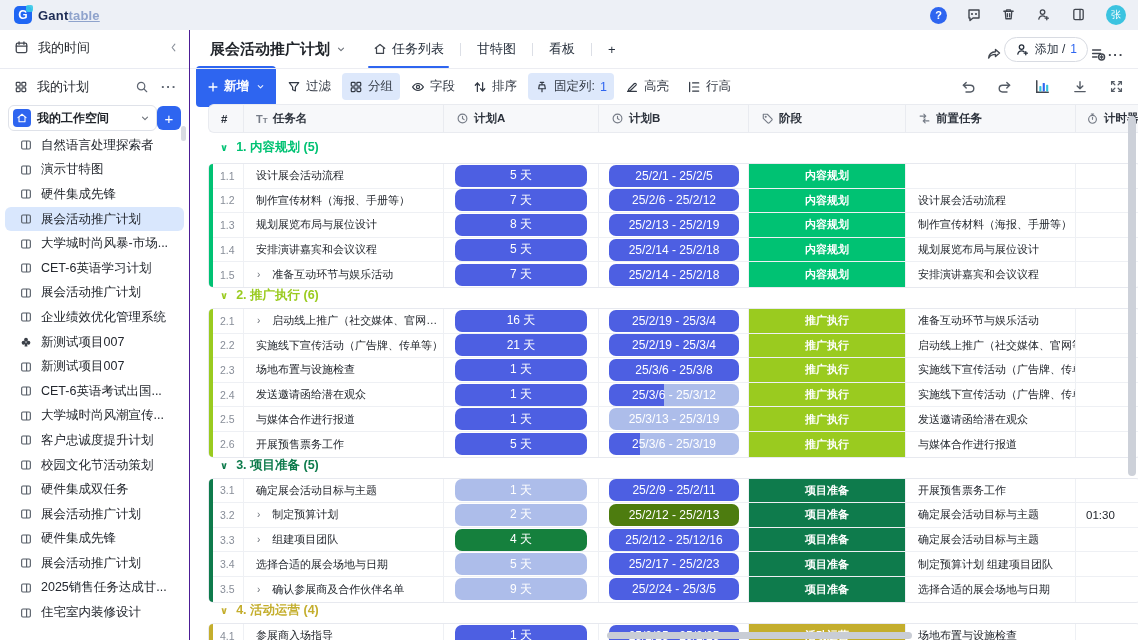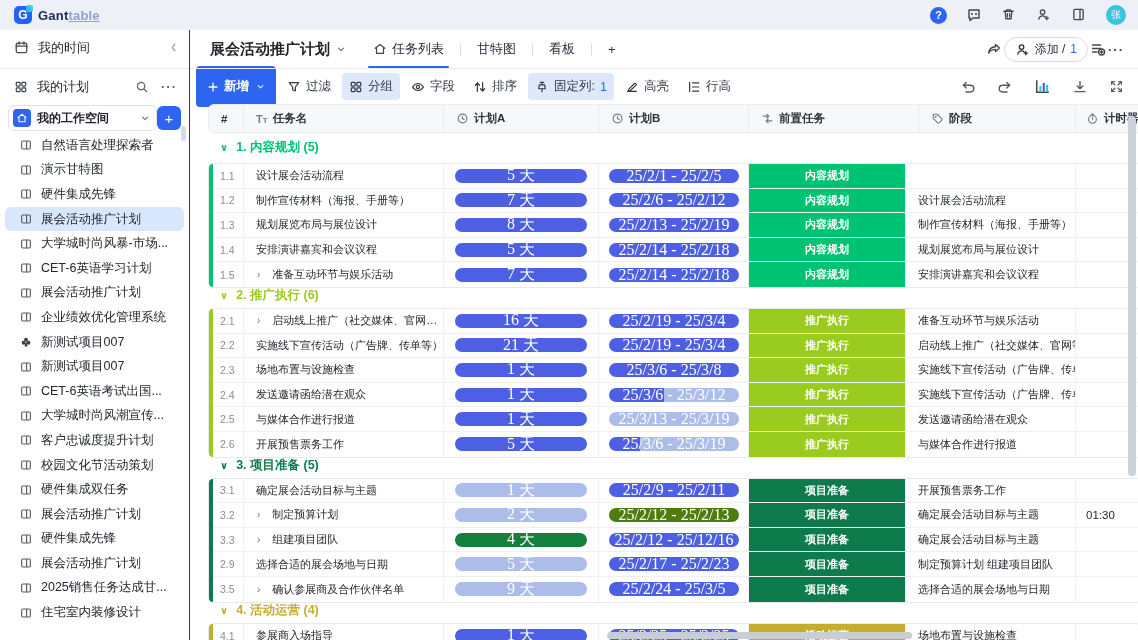--- a/index.html
+++ b/index.html
@@ -43,21 +43,21 @@
 
   
   .main { position:absolute; top:30px; left:190px; width:948px; height:610px; }
   .main-header { height:39px; border-bottom:1px solid #ecedf2; display:flex; align-items:center; padding:0 14px 0 20px; position:relative; }
   .doc-title { font-size:15px; font-weight:bold; display:flex; align-items:center; gap:6px; }
   .doc-title .chev { color:#6b7078; }
   .tabs { display:flex; align-items:center; margin-left:24px; height:100%; }
   .tab { display:flex; align-items:center; gap:5px; font-size:13px; color:#27303d; height:100%; position:relative; padding:0 3px; }
   .tab.active:after { content:""; position:absolute; left:-2px; right:-2px; bottom:0; height:2.5px; background:#2e65f0; border-radius:2px; }
   .tab-sep { width:1px; height:13px; background:#dcdfe6; margin:0 13px; }
-  .mh-right { margin-left:auto; display:flex; align-items:center; gap:2px; }
+  .mh-right { margin-left:auto; display:flex; align-items:flex-end; gap:2px; }
   .add-btn { height:25px; border:1px solid #d8dbe2; border-radius:13px; display:flex; align-items:center; gap:5px; padding:0 10px; font-size:12px; color:#27303d; }
   .add-btn .one { color:#2e65f0; }
   .mh-ic { color:#41464f; }
 
   
   .toolbar { height:35px; display:flex; align-items:center; padding:0 14px 0 6px; }
   .tb-btn { display:flex; align-items:center; gap:5px; font-size:12.5px; color:#333a45; padding:5px 7px; border-radius:4px; }
   .tb-btn + .tb-btn { margin-left:4px; }
   .tb-new { background:#2e65f0; color:#fff; padding:12px 11px; font-weight:bold; }
   .tb-new .nchev { margin-left:2px; opacity:.9; }
@@ -85,21 +85,21 @@
   .g-chev { font-size:10px; }
   .group-block { border:1px solid #e7e9ef; border-radius:6px; position:relative; background:#fff; }
   .g-stripe { position:absolute; left:0; top:0; bottom:0; width:4px; border-radius:6px 0 0 6px; }
   .trow { height:24.6px; display:flex; border-bottom:1px solid #eef0f4; }
   .trow:last-child { border-bottom:none; }
   .td { display:flex; align-items:center; border-right:1px solid #eef0f4; height:100%; overflow:hidden; }
   .td-num { justify-content:flex-start; padding-left:11px; font-size:10.5px; color:#878d98; }
   .td-name { padding-left:12px; font-size:11px; color:#23272e; white-space:nowrap; }
   .td-name .rarrow { font-size:10px; color:#6b7078; margin-right:12px; margin-left:1px; flex:none;}
   .td-name .nm { overflow:hidden; text-overflow:ellipsis; white-space:nowrap; }
-  .bar { height:14px; border-radius:7px; display:flex; align-items:center; justify-content:center; font-size:16px; color:#fff; flex:none;font-family:Liberation Serif, serif; }
+  .bar { height:22px; border-radius:7px; display:flex; align-items:center; justify-content:center; font-size:12px; color:#fff; flex:none; }
   .bar-a { width:132px; margin-left:11px; }
   .bar-b { width:130px; margin-left:10px; }
   .td-stage { padding:0; border-right:1px solid #eef0f4; }
   .badge { width:100%; height:100%; display:flex; align-items:center; justify-content:center; color:#fff; font-size:11px; font-weight:bold; }
   .td-pre { padding-left:12px; font-size:11px; color:#23272e; white-space:nowrap; }
   .td-timer { border-right:none; padding-left:10px; font-size:11.5px; color:#23272e; }
 
   .vscroll { position:absolute; left:938px; top:86px; width:8px; height:360px; border-radius:4px; background:#cdd1d9; }
   .hscroll { position:absolute; left:607px; top:632px; width:305px; height:7px; border-radius:4px; background:#c9cdd5; }
 </style>
@@ -581,37 +581,37 @@
         </div>
       <div class="th w-b">
           <span class="hic">
             <svg width="13" height="13" viewBox="0 0 16 16" fill="none" stroke="currentColor" stroke-width="1.4" stroke-linecap="round" stroke-linejoin="round">
               <circle cx="8" cy="8" r="5.4"></circle>
               <path d="M8 5.2V8l2 1.4"></path>
             </svg>
           </span>
           <span>计划B</span>
         </div>
+      <div class="th w-stage">
+          <span class="hic">
+            <svg width="13" height="13" viewBox="0 0 16 16" fill="none" stroke="currentColor" stroke-width="1.4" stroke-linecap="round" stroke-linejoin="round">
+              <path d="M2.8 2.8h5L13.4 8.4a1.2 1.2 0 010 1.7l-3.3 3.3a1.2 1.2 0 01-1.7 0L2.8 7.8z"></path>
+              <circle cx="5.8" cy="5.8" r="0.6" fill="currentColor"></circle>
+            </svg>
+          </span>
+          <span>阶段</span>
+        </div>
       <div class="th w-pre">
           <span class="hic">
             <svg width="13" height="13" viewBox="0 0 16 16" fill="none" stroke="currentColor" stroke-width="1.4" stroke-linecap="round" stroke-linejoin="round">
               <path d="M2.6 5h7M7.2 2.6L9.6 5 7.2 7.4"></path>
               <path d="M13.4 11h-7M8.8 8.6L6.4 11l2.4 2.4"></path>
             </svg>
           </span>
           <span>前置任务</span>
-        </div>
-      <div class="th w-stage">
-          <span class="hic">
-            <svg width="13" height="13" viewBox="0 0 16 16" fill="none" stroke="currentColor" stroke-width="1.4" stroke-linecap="round" stroke-linejoin="round">
-              <path d="M2.8 2.8h5L13.4 8.4a1.2 1.2 0 010 1.7l-3.3 3.3a1.2 1.2 0 01-1.7 0L2.8 7.8z"></path>
-              <circle cx="5.8" cy="5.8" r="0.6" fill="currentColor"></circle>
-            </svg>
-          </span>
-          <span>阶段</span>
         </div>
       <div class="th w-timer">
           <span class="hic">
             <svg width="13" height="13" viewBox="0 0 16 16" fill="none" stroke="currentColor" stroke-width="1.4" stroke-linecap="round" stroke-linejoin="round">
               <circle cx="8" cy="9" r="4.8"></circle>
               <path d="M6.6 2.4h2.8M8 2.4v1.8M8 6.6V9"></path>
             </svg>
           </span>
           <span>计时器</span>
         </div>
@@ -878,21 +878,21 @@
               <div class="td w-b">
                 <div class="bar bar-b" style="background:#4d5fe2">25/2/12 - 25/12/16</div>
               </div>
               <div class="td td-stage w-stage">
                 <div class="badge" style="background:#0e7b4c">项目准备</div>
               </div>
               <div class="td td-pre w-pre">确定展会活动目标与主题</div>
               <div class="td td-timer w-timer"></div>
             </div>
             <div class="trow">
-              <div class="td td-num w-num">2.9</div>
+              <div class="td td-num w-num">3.4</div>
               <div class="td td-name w-name">
                 <span class="nm">选择合适的展会场地与日期</span>
               </div>
               <div class="td w-a">
                 <div class="bar bar-a" style="background:#adbdea">5 天</div>
               </div>
               <div class="td w-b">
                 <div class="bar bar-b" style="background:#4d5fe2">25/2/17 - 25/2/23</div>
               </div>
               <div class="td td-stage w-stage">

